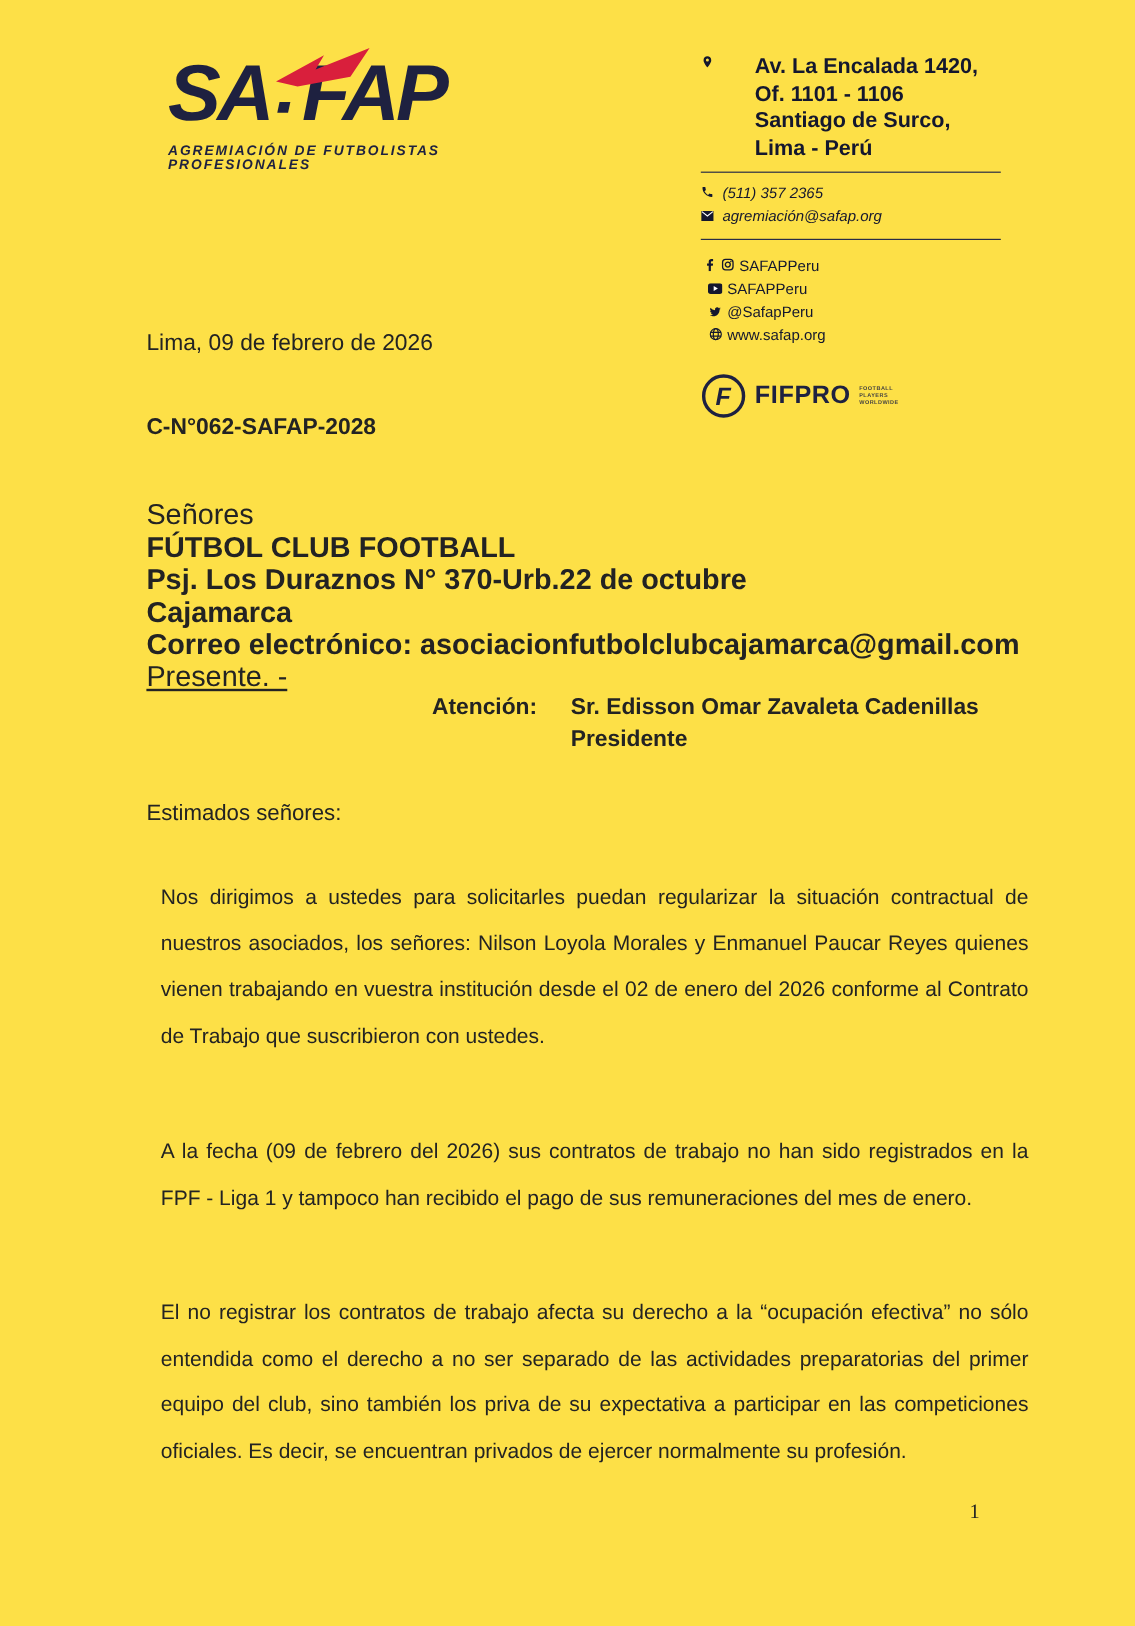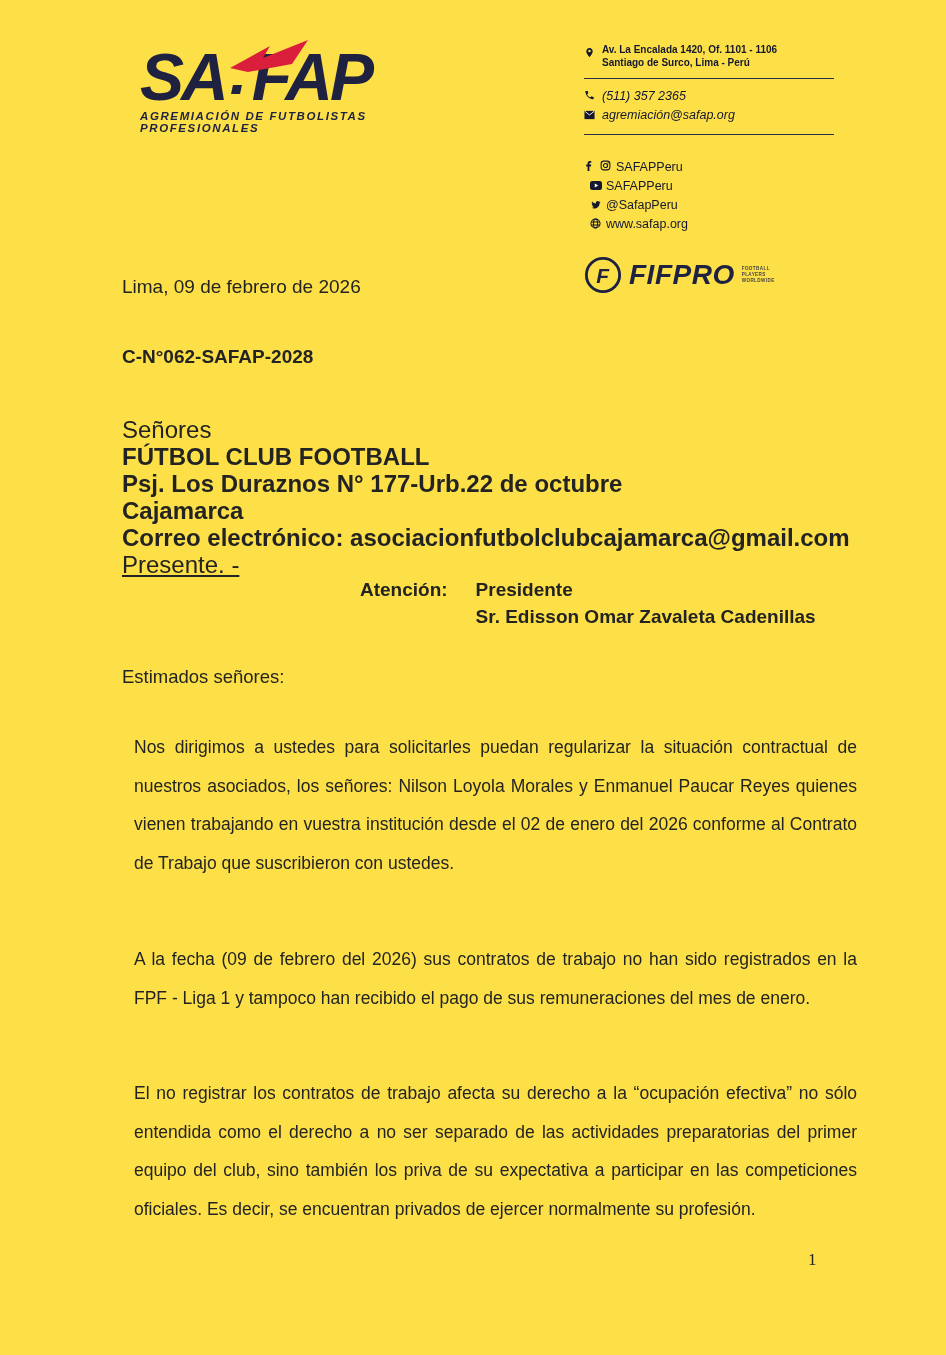--- a/index.html
+++ b/index.html
@@ -23,36 +23,37 @@
     color: #1e2140;
     white-space: nowrap;
   }
   .logo-mid { position:relative; display:inline-block; width:26px; height:60px; vertical-align:bottom; }
   .logo-dot {
     position:absolute; left:6px; bottom:16px;
     width:9px; height:9px; background:#1e2140; transform: skewX(-12deg);
   }
   .logo-flag { position:absolute; left:2px; top:-12px; }
   .logo-tagline {
+    margin-top:10px;
     font-size: 11.5px; font-weight:700; font-style: italic;
     letter-spacing: 1.6px; color:#1e2140;
   }
 
   
   .contact { position:absolute; left:584px; top:44px; width:250px; color:#14172e; }
   .c-row { display:flex; gap:6px; align-items:flex-start; }
   .c-icon { flex:0 0 12px; margin-top:1px; color:#14172e; }
-  .addr { font-weight:700; font-size:10px; line-height:1.25; }
+  .addr { font-weight:700; font-size:18px; line-height:1.25;margin-left:27px; }
   .rule { border:none; border-top:1.6px solid #2a2d45; margin:9px 0 8px 0; }
   .c-line { font-size:12.5px; font-style: italic; line-height:1.45; }
-  .social { margin-top:22px; }
+  .social { margin-top:12px;text-align:right; }
   .s-row { display:flex; gap:4px; align-items:center; font-size:12.5px; line-height:1.45; }
   .s-row .ind1 { margin-left:6px; }
   .fifpro { margin-top:22px; display:flex; align-items:center; gap:7px; color:#1e2140; }
-  .fifpro-name { font-weight:900; font-size:28px; letter-spacing:0.5px; font-style: italic; }
+  .fifpro-name { font-weight:900; font-size:21px; letter-spacing:0.5px; }
   .fifpro-tag { font-size:4.6px; line-height:1.25; font-weight:700; letter-spacing:0.4px; opacity:.85; }
 
   
   .abs { position:absolute; left:122px; }
   .date-line   { top:276px; font-size:19px; }
   .reference   { top:346px; font-size:19px; font-weight:700; }
   .recipient   { top:416px; font-size:24px; line-height:27px; }
   .recipient .b { font-weight:700; }
   .presente { text-decoration: underline; }
   .attention { top:576px; left:360px; display:flex; gap:28px; font-size:19px; font-weight:700; line-height:27px; }
@@ -175,31 +176,31 @@
     </div>
   </div>
 
   <div class="abs date-line">Lima, 09 de febrero de 2026</div>
 
   <div class="abs reference">C-N°062-SAFAP-2028</div>
 
   <div class="abs recipient">
     <div>Señores</div>
     <div class="b">FÚTBOL CLUB FOOTBALL</div>
-    <div class="b">Psj. Los Duraznos N° 177-Urb.22 de octubre</div>
+    <div class="b">Psj. Los Duraznos N° 370-Urb.22 de octubre</div>
     <div class="b">Cajamarca</div>
     <div class="b">Correo electrónico: asociacionfutbolclubcajamarca@gmail.com</div>
     <div class="presente">Presente. -</div>
   </div>
 
   <div class="abs attention">
     <div>Atención:</div>
     <div>
+      <div>Sr. Edisson Omar Zavaleta Cadenillas</div>
       <div>Presidente</div>
-      <div>Sr. Edisson Omar Zavaleta Cadenillas</div>
     </div>
   </div>
 
   <div class="abs greeting">Estimados señores:</div>
 
   <p class="abs para p1">Nos dirigimos a ustedes para solicitarles puedan regularizar la situación contractual de nuestros asociados, los señores: Nilson Loyola Morales y Enmanuel Paucar Reyes quienes vienen trabajando en vuestra institución desde el 02 de enero del 2026 conforme al Contrato de Trabajo que suscribieron con ustedes.</p>
   <p class="abs para p2">A la fecha (09 de febrero del 2026) sus contratos de trabajo no han sido registrados en la FPF - Liga 1 y tampoco han recibido el pago de sus remuneraciones del mes de enero.</p>
   <p class="abs para p3">El no registrar los contratos de trabajo afecta su derecho a la “ocupación efectiva” no sólo entendida como el derecho a no ser separado de las actividades preparatorias del primer equipo del club, sino también los priva de su expectativa a participar en las competiciones oficiales. Es decir, se encuentran privados de ejercer normalmente su profesión.</p>
 
   <div class="page-num">1</div>

